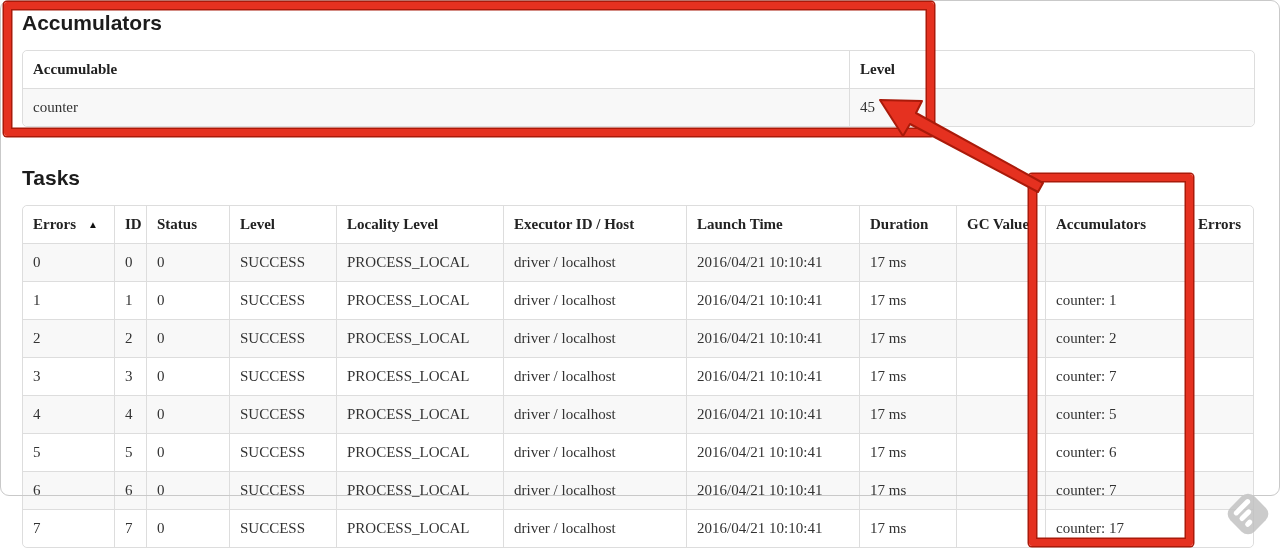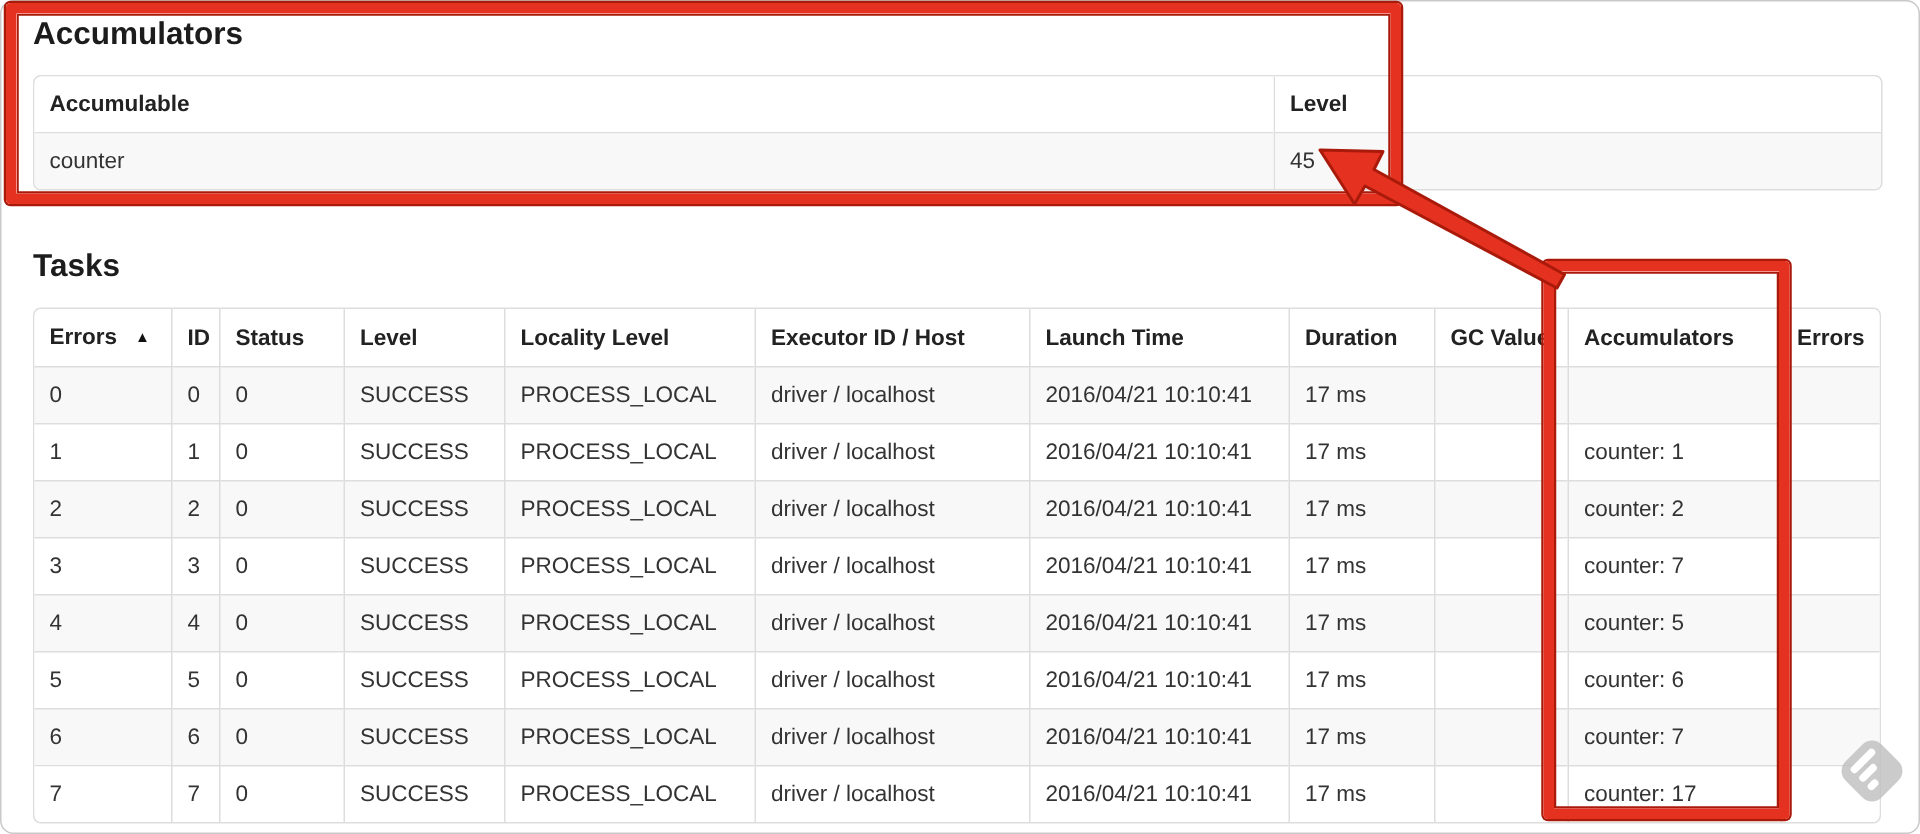--- a/index.html
+++ b/index.html
@@ -6,21 +6,21 @@
   html, body {
     margin: 0; padding: 0;
     width: 1280px; height: 556px;
     background: #ffffff;
     font-family: "Liberation Sans", "DejaVu Sans", sans-serif;
     color: #333333;
     overflow: hidden;
   }
   .page {
     position: relative;
-    width: 1280px; height: 556px;
+    width: 1280px; height: 496px;
     background: #fff;
   }
   .page-frame {
     position: absolute; inset: 0;
     border: 1px solid #c9c9c9;
     border-radius: 9px;
     pointer-events: none;
     z-index: 50;
   }
   .content {
@@ -39,20 +39,21 @@
   .section-title.tasks { margin: 40px 0 16px 0; }
 
   table.ui-table {
     table-layout: fixed;
     border-collapse: separate;
     border-spacing: 0;
     width: 1231px;
     border: 1px solid #dddddd;
     border-radius: 5px;
     font-size: 15px;
+    font-family: Liberation Serif, serif;
   }
   .ui-table th, .ui-table td {
     padding: 8px 10px;
     line-height: 21px;
     text-align: left;
     white-space: nowrap;
     overflow: hidden;
     border-left: 1px solid #dddddd;
     background: #fff;
   }

